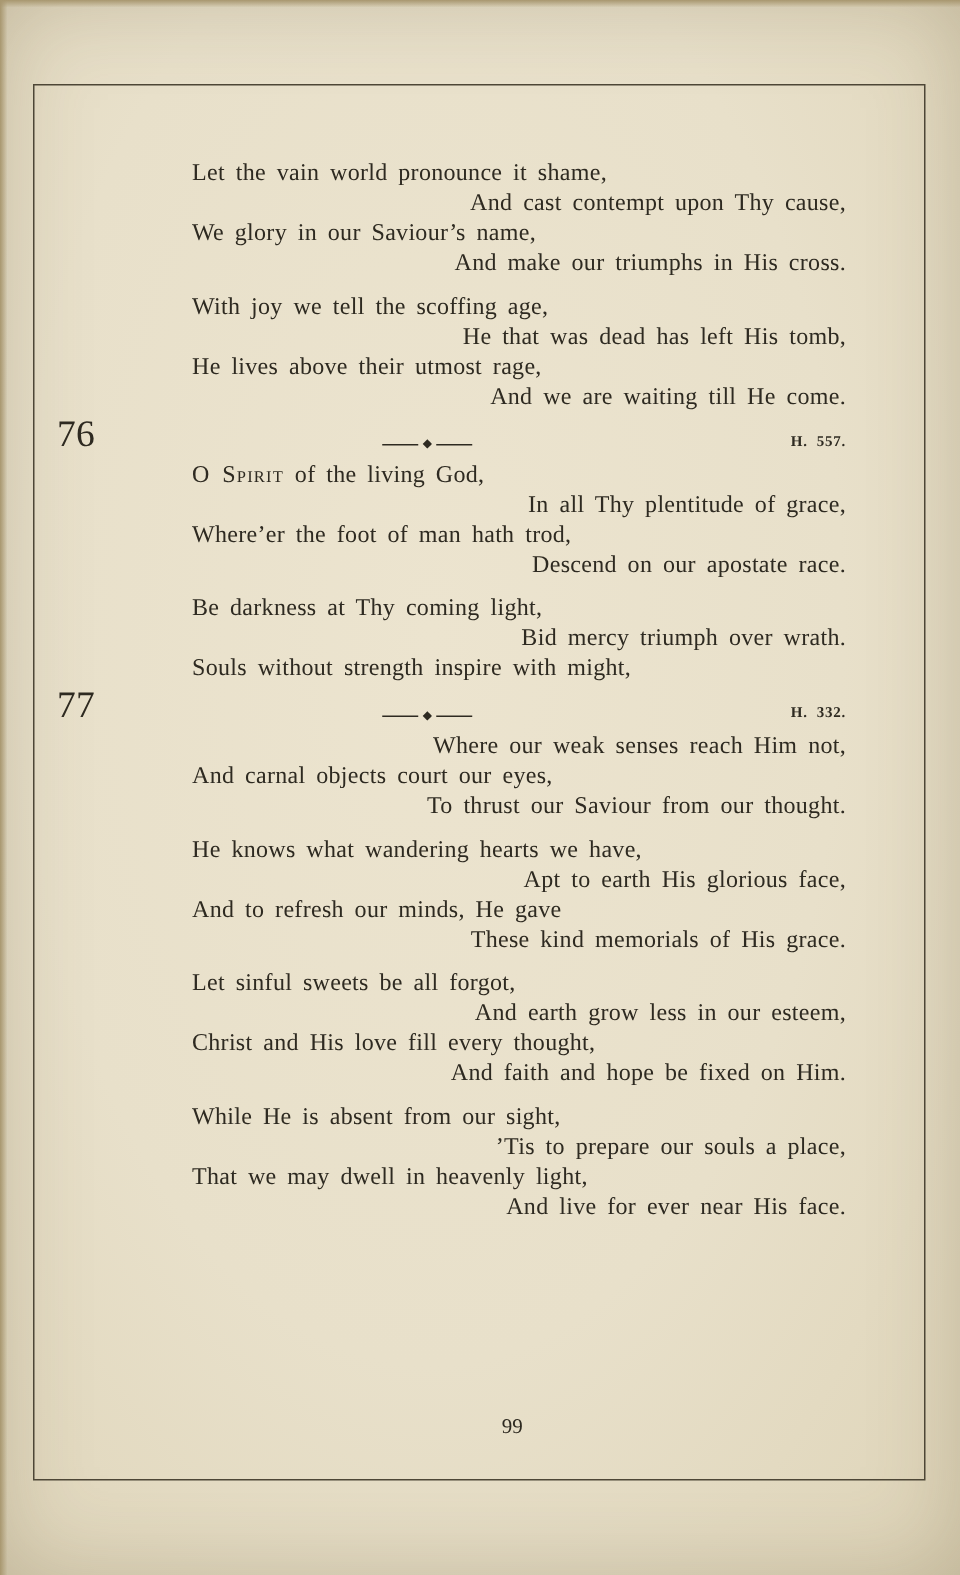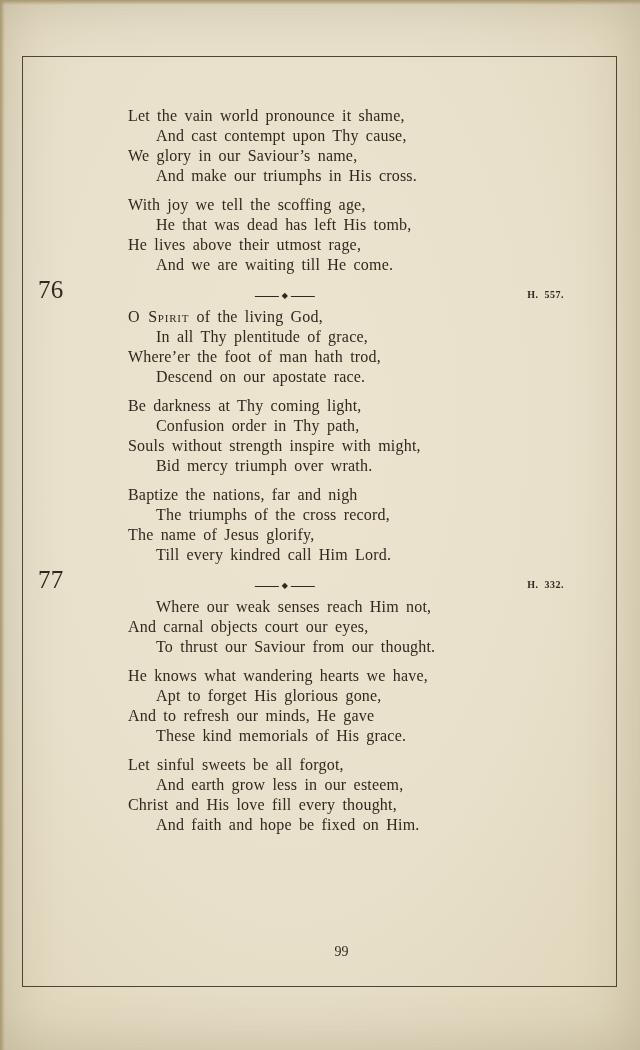--- a/index.html
+++ b/index.html
@@ -21,21 +21,21 @@
     position:absolute; left:22px; top:56px; width:595px; height:931px;
     border:1.6px solid #4d4636;
   }
   .content {
     position:absolute; left:128px; top:106px; width:436px;
     color:#2e2a21; font-size:16px; line-height:20px;
     letter-spacing:.2px; word-spacing:3px;
   }
   .stanza { margin-bottom:9px; }
   .line { white-space:nowrap; }
-  .line.in { padding-left:28px; }
+  .line.in { padding-left:28px;text-align:right; }
   .sc { font-variant:small-caps; letter-spacing:.8px; }
   .hymn-header { position:relative; height:18px; margin:3px 0 5px; }
   .hymn-number {
     position:absolute; left:-90px; top:-4px;
     font-size:25px; color:#2e2a21;
   }
   .divider {
     position:absolute; left:157px; top:8px; transform:translateX(-50%);
     display:flex; align-items:center; gap:3px; color:#2e2a21;
   }
@@ -84,55 +84,54 @@
     </div>
 
     <div class="stanza">
       <div class="line"><span class="sc">O Spirit</span><span> of the living God,</span></div>
       <div class="line in">In all Thy plentitude of grace,</div>
       <div class="line">Where’er the foot of man hath trod,</div>
       <div class="line in">Descend on our apostate race.</div>
     </div>
     <div class="stanza">
       <div class="line">Be darkness at Thy coming light,</div>
-      <div class="line in">Confusion order in Thy path,</div>
+      <div class="line in">Bid mercy triumph over wrath.</div>
       <div class="line">Souls without strength inspire with might,</div>
-      <div class="line in">Bid mercy triumph over wrath.</div>
-    </div>
-    <div class="stanza">
-      <div class="line">Baptize the nations, far and nigh</div>
-      <div class="line in">The triumphs of the cross record,</div>
-      <div class="line">The name of Jesus glorify,</div>
-      <div class="line in">Till every kindred call Him Lord.</div>
     </div>
 
     <div class="hymn-header">
       <div class="hymn-number">77</div>
       <div class="divider">
         <span class="rule"></span>
         <span class="diamond">◆</span>
         <span class="rule"></span>
       </div>
       <div class="hymn-ref">H. 332.</div>
     </div>
 
     <div class="stanza">
       <div class="line in">Where our weak senses reach Him not,</div>
       <div class="line">And carnal objects court our eyes,</div>
       <div class="line in">To thrust our Saviour from our thought.</div>
     </div>
     <div class="stanza">
       <div class="line">He knows what wandering hearts we have,</div>
-      <div class="line in">Apt to forget His glorious gone,</div>
+      <div class="line in">Apt to earth His glorious face,</div>
       <div class="line">And to refresh our minds, He gave</div>
       <div class="line in">These kind memorials of His grace.</div>
     </div>
     <div class="stanza">
       <div class="line">Let sinful sweets be all forgot,</div>
       <div class="line in">And earth grow less in our esteem,</div>
       <div class="line">Christ and His love fill every thought,</div>
       <div class="line in">And faith and hope be fixed on Him.</div>
     </div>
+    <div class="stanza">
+      <div class="line">While He is absent from our sight,</div>
+      <div class="line in">’Tis to prepare our souls a place,</div>
+      <div class="line">That we may dwell in heavenly light,</div>
+      <div class="line in">And live for ever near His face.</div>
+    </div>
 
   </div>
 
   <div class="page-number">99</div>
 </div>
 
 </body></html>

